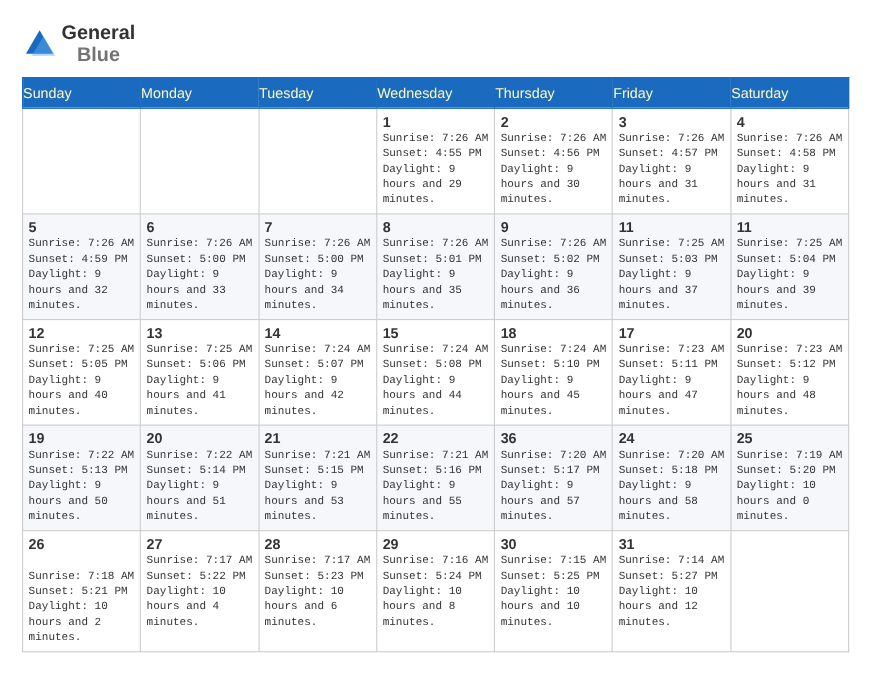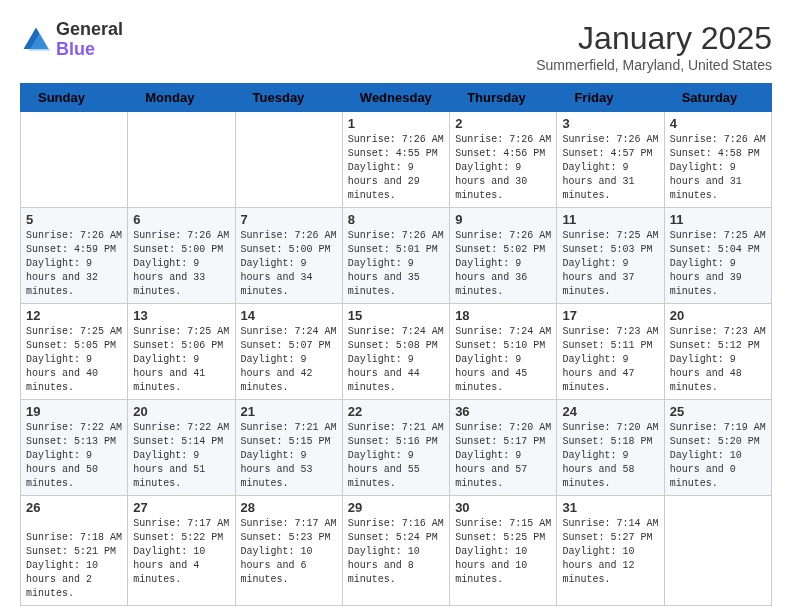--- a/index.html
+++ b/index.html
@@ -18,23 +18,24 @@
     }
     .logo {
       display: flex;
       align-items: center;
       gap: 4px;
     }
     .logo-text {
       font-size: 18px;
       font-weight: bold;
       line-height: 1.1;
+      text-align: center;
     }
     .logo-general { color: #333; }
-    .logo-blue { color: #8b5cf6; }
+    .logo-blue { color: #737373; }
     .logo-icon {
       width: 32px;
       height: 32px;
     }
     .title-block {
       text-align: right;
     }
     .month-title {
       font-size: 32px;
       color: #333;
@@ -44,24 +45,24 @@
       font-size: 14px;
       color: #555;
     }
     table {
       width: 100%;
       border-collapse: collapse;
       table-layout: fixed;
     }
     thead th {
       background-color: #1a6bbf;
-      color: #000000;
-      padding: 6px 17px;
+      color: #fef9c3;
+      padding: 6px 0;
       font-size: 13px;
-      font-weight: bold;
+      font-weight: normal;
       text-align: left;
       border: 1px solid #1a6bbf;
     }
     tbody td {
       vertical-align: top;
       border: 1px solid #ccc;
       padding: 4px 5px;
       font-size: 10.5px;
       color: #333;
       height: 85px;
@@ -90,24 +91,20 @@
   <div class="logo">
     <svg class="logo-icon" viewBox="0 0 36 36">
       <polygon points="18,4 32,28 4,28" fill="#1a6bbf"></polygon>
       <polygon points="22,10 34,30 10,30" fill="#5aacee" opacity="0.5"></polygon>
     </svg>
     <div class="logo-text">
       <div class="logo-general">General</div>
       <div class="logo-blue">Blue</div>
     </div>
   </div>
-  <div class="title-block">
-    <div class="month-title">January 2025</div>
-    <div class="subtitle">Summerfield, Maryland, United States</div>
-  </div>
 </div>
 
 <table>
   <thead>
     <tr>
     <th>Sunday</th>
         <th>Monday</th>
         <th>Tuesday</th>
         <th>Wednesday</th>
         <th>Thursday</th>

